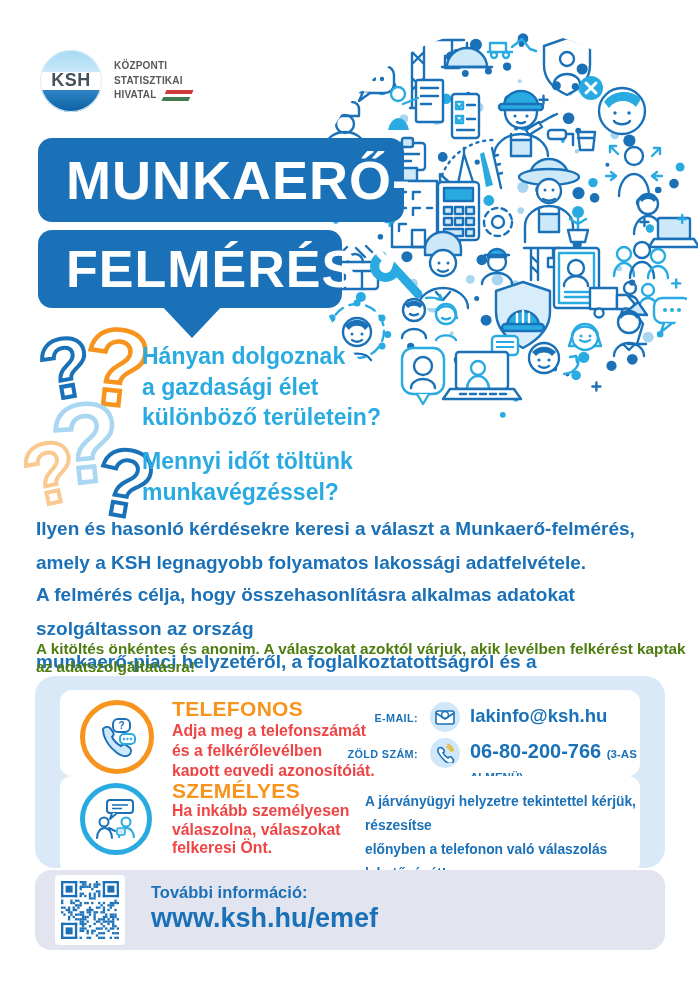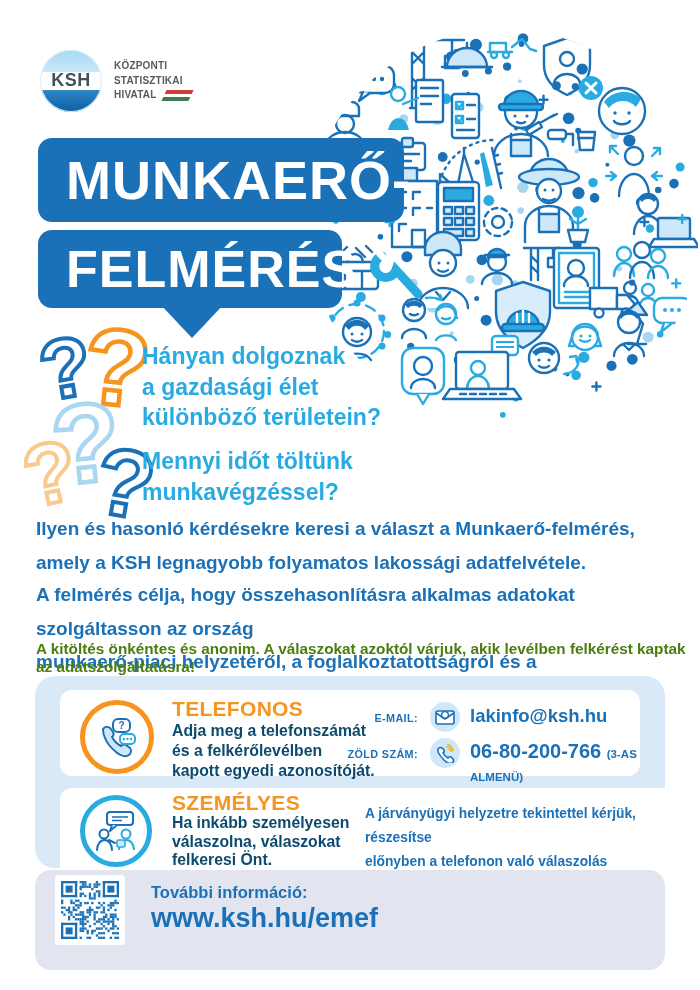--- a/index.html
+++ b/index.html
@@ -47,37 +47,37 @@
   .question{position:absolute;left:142px;color:#29abe2;font-weight:700;font-size:23px;line-height:30.5px;z-index:2;}
   .q1{top:341px;} .q2{top:446px;}
   
   .para{position:absolute;left:36px;color:#1a71b8;font-weight:600;font-size:19px;line-height:33.5px;}
   .para1{top:512px;} .para2{top:578px;}
   .note-line{position:absolute;left:36px;top:640px;color:#4d7c0f;font-weight:700;font-size:15.3px;}
   
   .contact-box{position:absolute;left:35px;top:676px;width:630px;height:192px;background:#d9e9f7;border-radius:20px;}
   .card{position:absolute;left:25px;width:580px;background:#fff;border-radius:12px;}
   .card1{top:14px;height:86px;}
-  .card2{top:112px;height:98px;padding-left:40px;}
+  .card2{top:100px;height:98px;}
   .ring-icon{position:absolute;border-radius:50%;background:#fff;display:flex;align-items:center;justify-content:center;}
   .ring-orange{left:20px;top:10px;width:64px;height:64px;border:5px solid #f7941e;}
   .ring-cyan{left:20px;top:7px;width:62px;height:62px;border:5px solid #29abe2;}
   .card-title{position:absolute;left:112px;color:#f7941e;font-weight:700;font-size:21px;letter-spacing:.3px;}
-  .card-lines{position:absolute;left:112px;color:#0c4a6e;font-weight:700;font-size:15.8px;line-height:20px;}
+  .card-lines{position:absolute;left:112px;color:#ef4444;font-weight:700;font-size:15.8px;line-height:20px;}
   .t1{top:7px;} .l1{top:31px;}
   .t2{top:3px;} .l2{top:26px;line-height:18.5px;}
   .mini-label{position:absolute;left:266px;width:92px;text-align:right;color:#1a71b8;font-weight:700;font-size:10.8px;letter-spacing:.4px;}
   .mini-icon{position:absolute;left:370px;width:30px;height:30px;border-radius:50%;background:#cfe7f8;display:flex;align-items:center;justify-content:center;}
   .mini-value{position:absolute;left:410px;color:#1a71b8;font-weight:700;}
   .email-label{top:22px;} .email-icon{top:12px;} .email-value{top:15px;font-size:18.5px;}
   .zold-label{top:58px;}  .zold-icon{top:48px;}  .zold-value{top:50px;font-size:20px;}
   .zold-suffix{font-size:11.5px;font-weight:700;}
   .covid-note{position:absolute;left:305px;top:14px;width:272px;color:#1a71b8;font-weight:600;font-size:13.8px;line-height:24px;}
   
-  .footer-bar{position:absolute;left:35px;top:870px;width:630px;height:100px;background:#e2e4f0;border-radius:16px;}
+  .footer-bar{position:absolute;left:35px;top:870px;width:630px;height:80px;background:#e2e4f0;border-radius:16px;}
   .qr-tile{position:absolute;left:20px;top:5px;width:70px;height:70px;background:#fff;border-radius:4px;}
   .qr-tile svg{position:absolute;left:6px;top:6px;}
   .footer-label{position:absolute;left:116px;top:13px;color:#1a71b8;font-weight:700;font-size:16.5px;}
   .footer-url{position:absolute;left:116px;top:33px;color:#1a71b8;font-weight:700;font-size:27px;}
 </style>
 </head>
 <body>
 
 <div class="poster">
 

